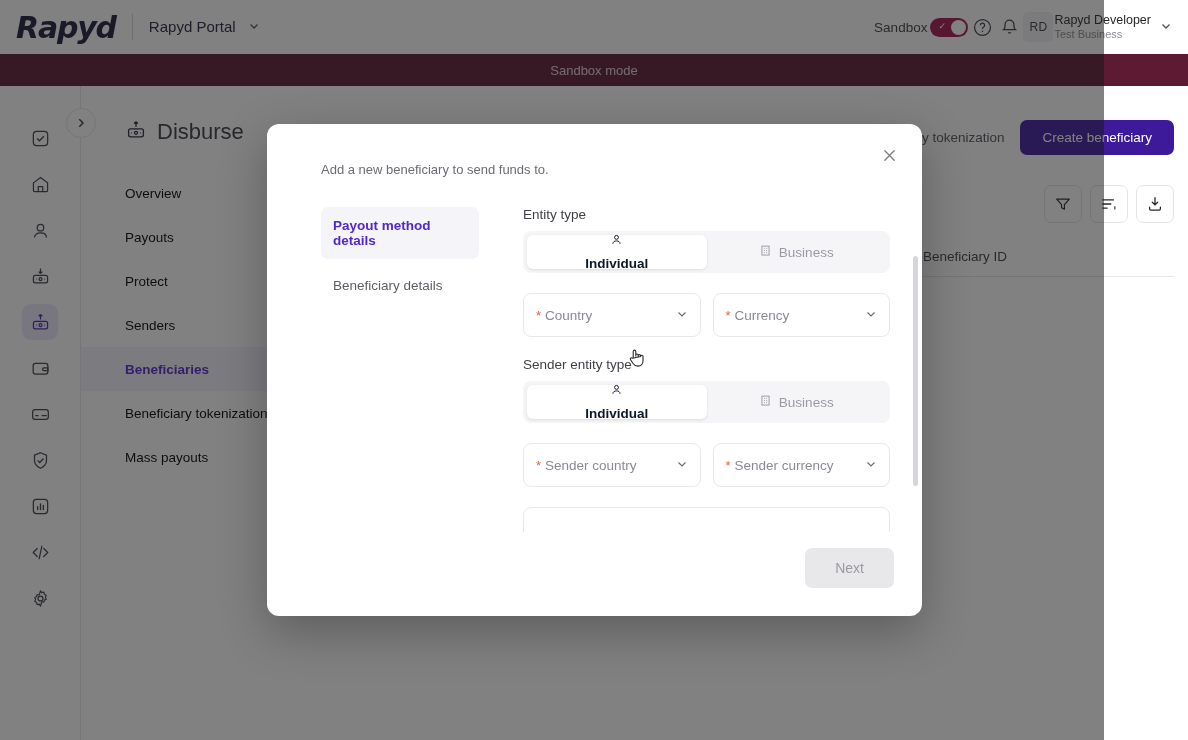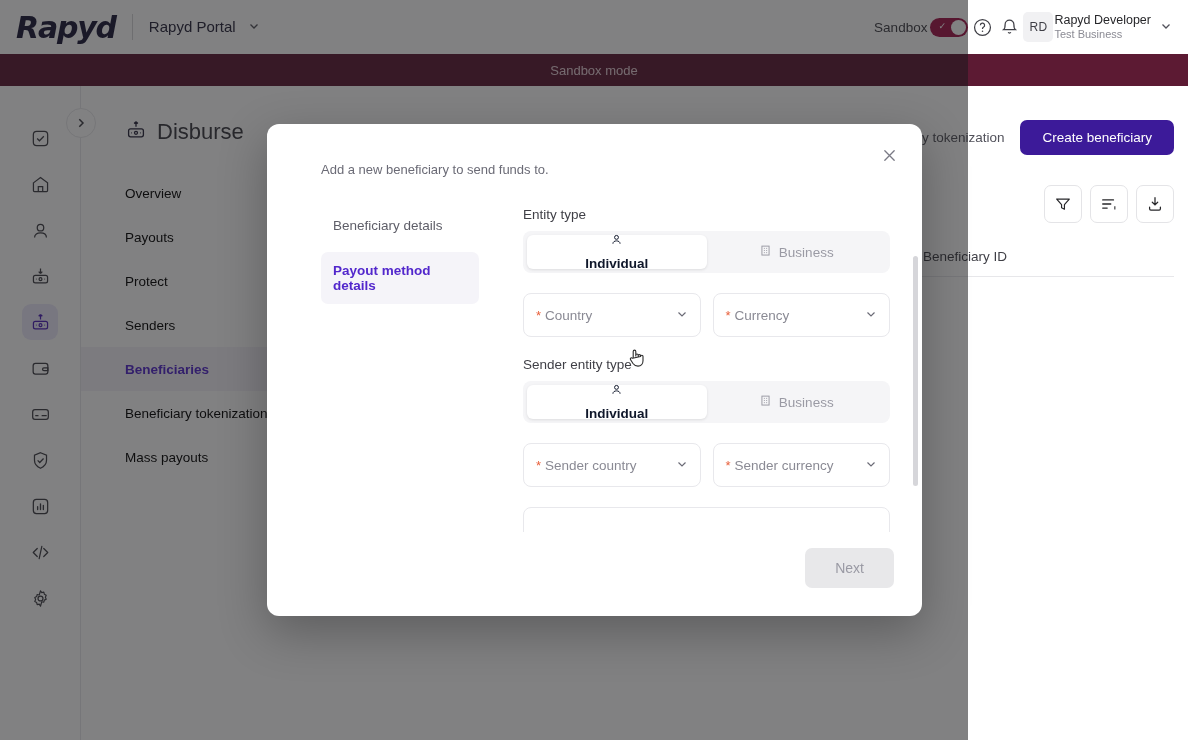--- a/index.html
+++ b/index.html
@@ -2,21 +2,21 @@
 <html><head>
 <meta charset="utf-8">
 <style>
   * { box-sizing: border-box; margin: 0; padding: 0; }
   html, body {
     width: 1188px; height: 740px;
     font-family: "Liberation Sans", sans-serif;
     background: #ffffff;
     overflow: hidden;
   }
-  #app { position: relative; width: 968px; height: 740px; }
+  #app { position: relative; width: 1104px; height: 740px; }
 
   
   .topbar {
     position: absolute; top: 0; left: 0; width: 1188px; height: 54px;
     background: #ffffff; display: flex; align-items: center;
     padding: 0 16px; z-index: 2;
   }
   .logo {
     font-size: 30px; font-weight: bold; font-style: italic;
     letter-spacing: -1.2px; color: #1b1938; font-family: "DejaVu Sans", sans-serif;
@@ -388,22 +388,22 @@
     <div class="modal-close">
       <svg width="15" height="15" viewBox="0 0 16 16">
           <path d="M3 3l10 10M13 3L3 13" stroke="currentColor" stroke-width="1.4" stroke-linecap="round"></path>
         </svg>
     </div>
     <div class="modal-body">
       <div class="modal-sub">Add a new beneficiary to send funds to.</div>
 
       <div class="modal-cols">
         <div class="modal-tabs">
+          <div class="modal-tab active">Payout method details</div>
           <div class="modal-tab">Beneficiary details</div>
-          <div class="modal-tab active">Payout method details</div>
         </div>
 
         <div class="modal-form">
           <div class="field-label">Entity type</div>
           <div class="seg">
             <div class="seg-opt active">
               <span>
                 <svg width="13" height="13" viewBox="0 0 16 16">
                     <circle cx="8" cy="5.4" r="2.4" fill="none" stroke="currentColor" stroke-width="1.2"></circle>
                     <path d="M3.6 13.2c0-2.3 2-3.5 4.4-3.5s4.4 1.2 4.4 3.5" fill="none" stroke="currentColor" stroke-width="1.2"></path>

